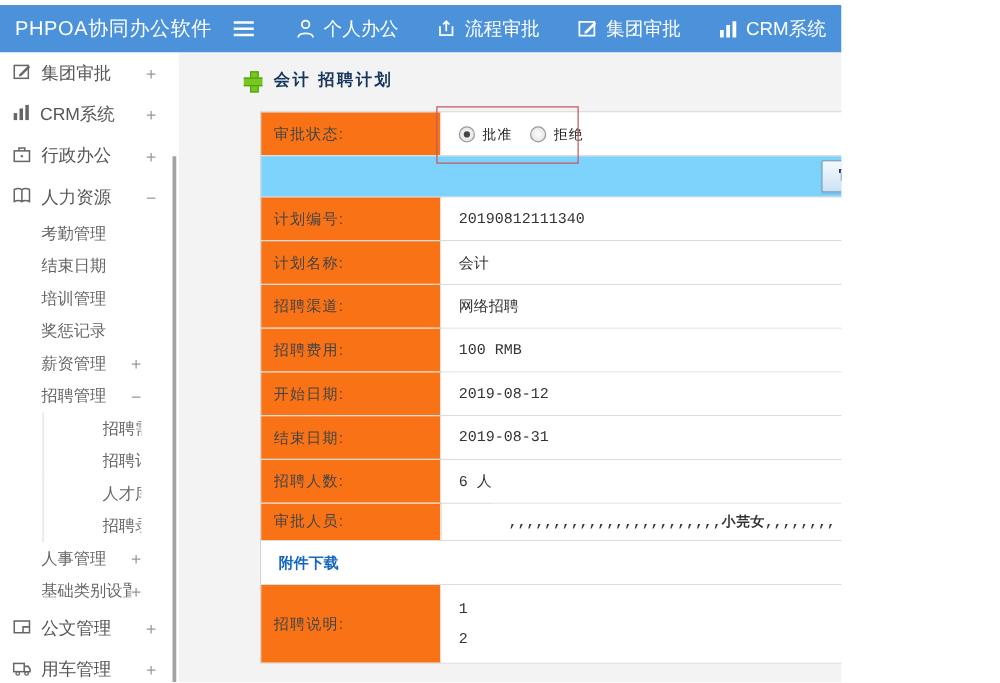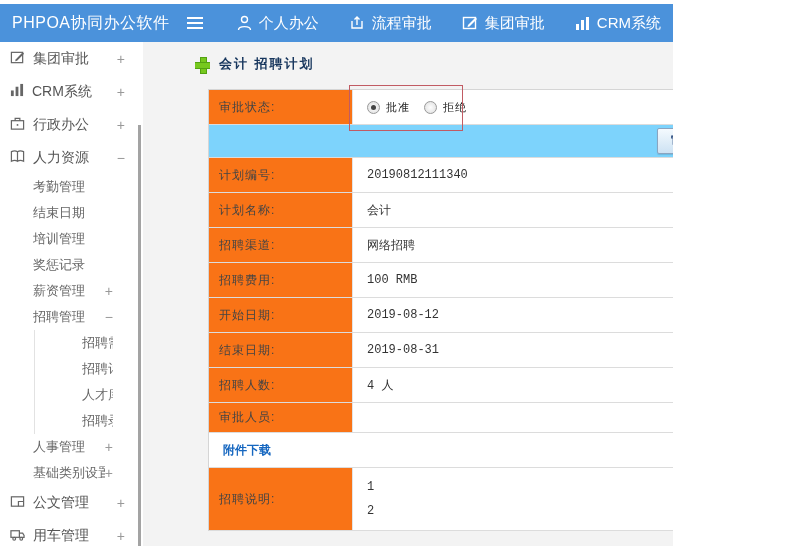--- a/index.html
+++ b/index.html
@@ -265,24 +265,25 @@
       <div class="frow h35">
         <div class="fcell-label">开始日期:</div>
         <div class="fcell-value">2019-08-12</div>
       </div>
       <div class="frow h35">
         <div class="fcell-label">结束日期:</div>
         <div class="fcell-value">2019-08-31</div>
       </div>
       <div class="frow h35">
         <div class="fcell-label">招聘人数:</div>
-        <div class="fcell-value">4 人</div>
+        <div class="fcell-value">6 人</div>
       </div>
       <div class="frow h30">
         <div class="fcell-label">审批人员:</div>
+        <div class="fcell-value people-value">,,,,,,,,,,,,,,,,,,,,,,,,小芫女,,,,,,,,</div>
       </div>
       <div class="frow h35">
         <div class="fcell-value">
           <a class="file-link">附件下载</a>
         </div>
       </div>
       <div class="frow h63">
         <div class="fcell-label">招聘说明:</div>
         <div class="fcell-value desc-value">
           <div class="desc-line">1</div>

